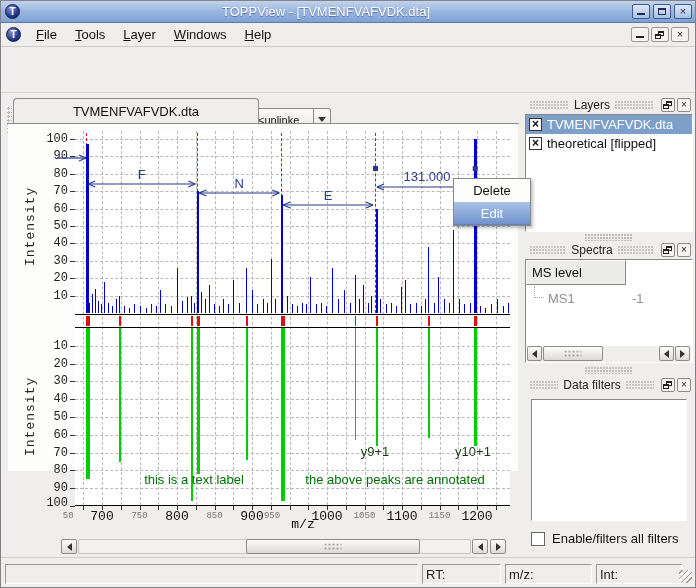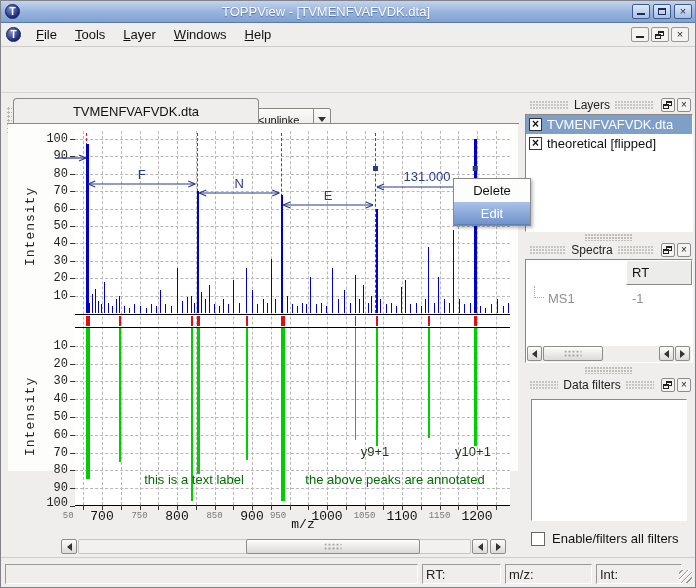--- a/index.html
+++ b/index.html
@@ -460,21 +460,21 @@
         <div class="xtickmark" style="left: 364.5px;"></div>
         <div class="xtickmark" style="left: 383.3px;"></div>
         <div class="xtickmark" style="left: 402px;"></div>
         <div class="xtickmark" style="left: 420.8px;"></div>
         <div class="xlab minor" style="left: -6.8px;">50</div>
         <div class="xlab major" style="left: 27px;">700</div>
         <div class="xlab minor" style="left: 64.5px;">750</div>
         <div class="xlab major" style="left: 102px;">800</div>
         <div class="xlab minor" style="left: 139.5px;">850</div>
         <div class="xlab major" style="left: 177px;">900</div>
-        <div class="xlab minor" style="left: 203px;">950</div>
+        <div class="xlab minor" style="left: 197px;">950</div>
         <div class="xlab major" style="left: 252px;">1000</div>
         <div class="xlab minor" style="left: 289.5px;">1050</div>
         <div class="xlab major" style="left: 327px;">1100</div>
         <div class="xlab minor" style="left: 364.5px;">1150</div>
         <div class="xlab major" style="left: 402px;">1200</div>
         <div style="position: absolute; left: 228px; top: 386px; transform: translateX(-50%); font: 13px &quot;Liberation Mono&quot;, monospace; color: rgb(17, 17, 17);">m/z</div>
         <div class="plot-text" style="left: 119px; top: 341px; color: rgb(0, 112, 0);">this is a text label</div>
         <div class="plot-text" style="left: 320px; top: 341px; color: rgb(0, 112, 0);">the above peaks are annotated</div>
         <div class="plot-text" style="left: 300px; top: 313px; color: rgb(29, 58, 29);">y9+1</div>
         <div class="plot-text" style="left: 398px; top: 313px; color: rgb(29, 58, 29);">y10+1</div>
@@ -570,21 +570,21 @@
           <span class="glyph-restore">
             <i></i>
             <i></i>
           </span>
         </div>
       <div class="dock-btn">
           <span>×</span>
         </div>
     </div>
     <div class="abs sunken" id="spectra-table">
-      <div class="th" style="left:100px;width:66px">RT</div>
+      <div class="th" style="left:0;width:100px">MS level</div>
       <div class="tree-branch" style="left:8px;top:26px;width:10px;height:12px"></div>
       <div class="abs" style="left:22px;top:31px;color:#909090">MS1</div>
       <div class="abs" style="left:106px;top:31px;color:#909090">-1</div>
       <div class="abs" style="left:1px;top:86px;width:164px;height:16px;background:#efeeec">
         <div class="sb-btn" style="left:0;top:0;width:15px">
             <span class="tri-left"></span>
           </div>
         <div class="sb-thumb" style="left:16px;top:0;width:60px">
             <span class="thumb-dots"></span>
           </div>

